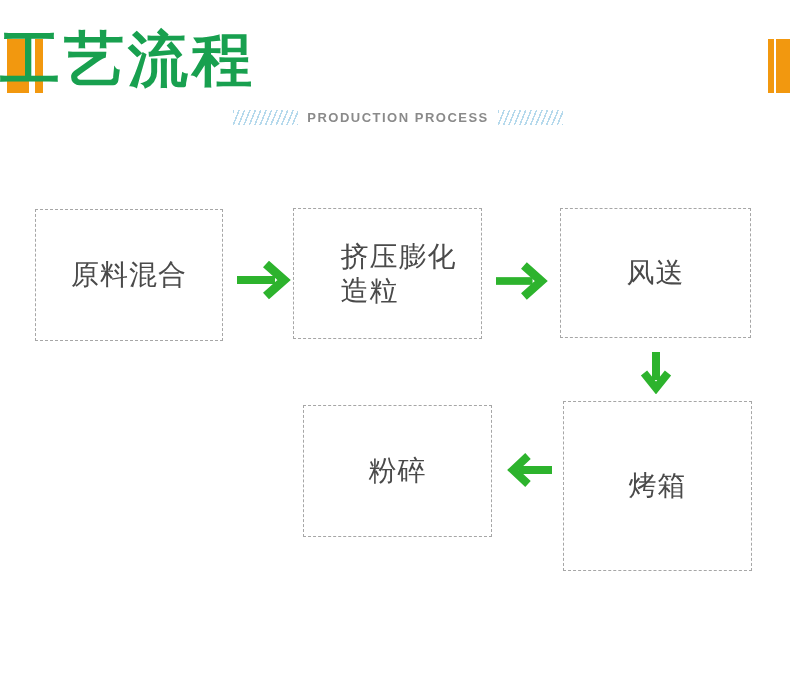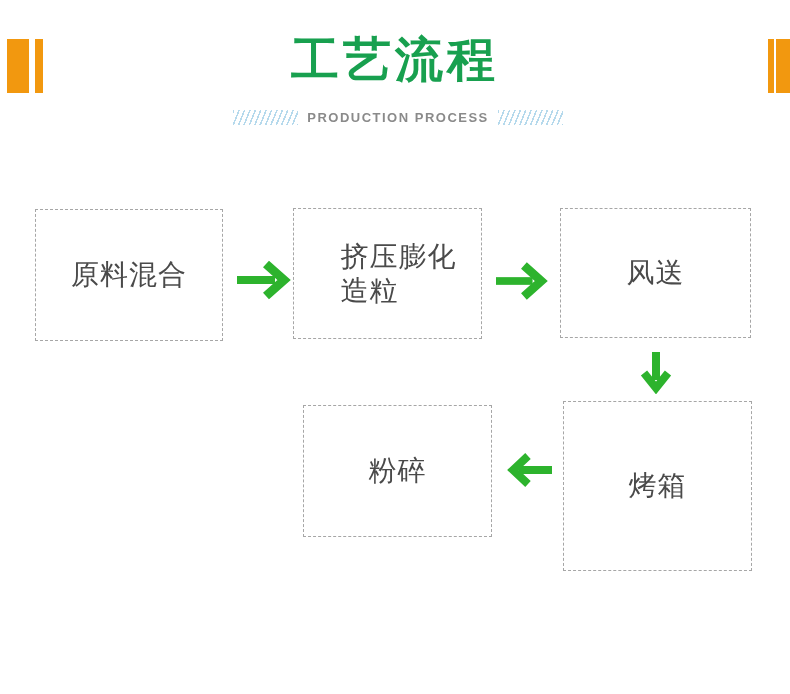--- a/index.html
+++ b/index.html
@@ -24,22 +24,21 @@
 
   
   .accent-bar{position:absolute;background:var(--accent-orange);}
   .bar-left-thick{left:7px;top:39px;width:22px;height:54px;}
   .bar-left-thin{left:35px;top:39px;width:8px;height:54px;}
   .bar-right-thin{left:768px;top:39px;width:6px;height:54px;}
   .bar-right-thick{left:776px;top:39px;width:14px;height:54px;}
 
   .page-title{
     position:absolute;left:0;right:0;top:24px;
-    text-align:center;
-    font-size:48px;font-weight:700;
+    font-size:60px;font-weight:700;
     letter-spacing:4px;
     color:var(--title-green);
     line-height:72px;
     white-space:nowrap;
   }
 
   .subtitle-band{
     position:absolute;left:233px;top:110px;
     width:330px;height:15px;
     display:flex;align-items:center;

